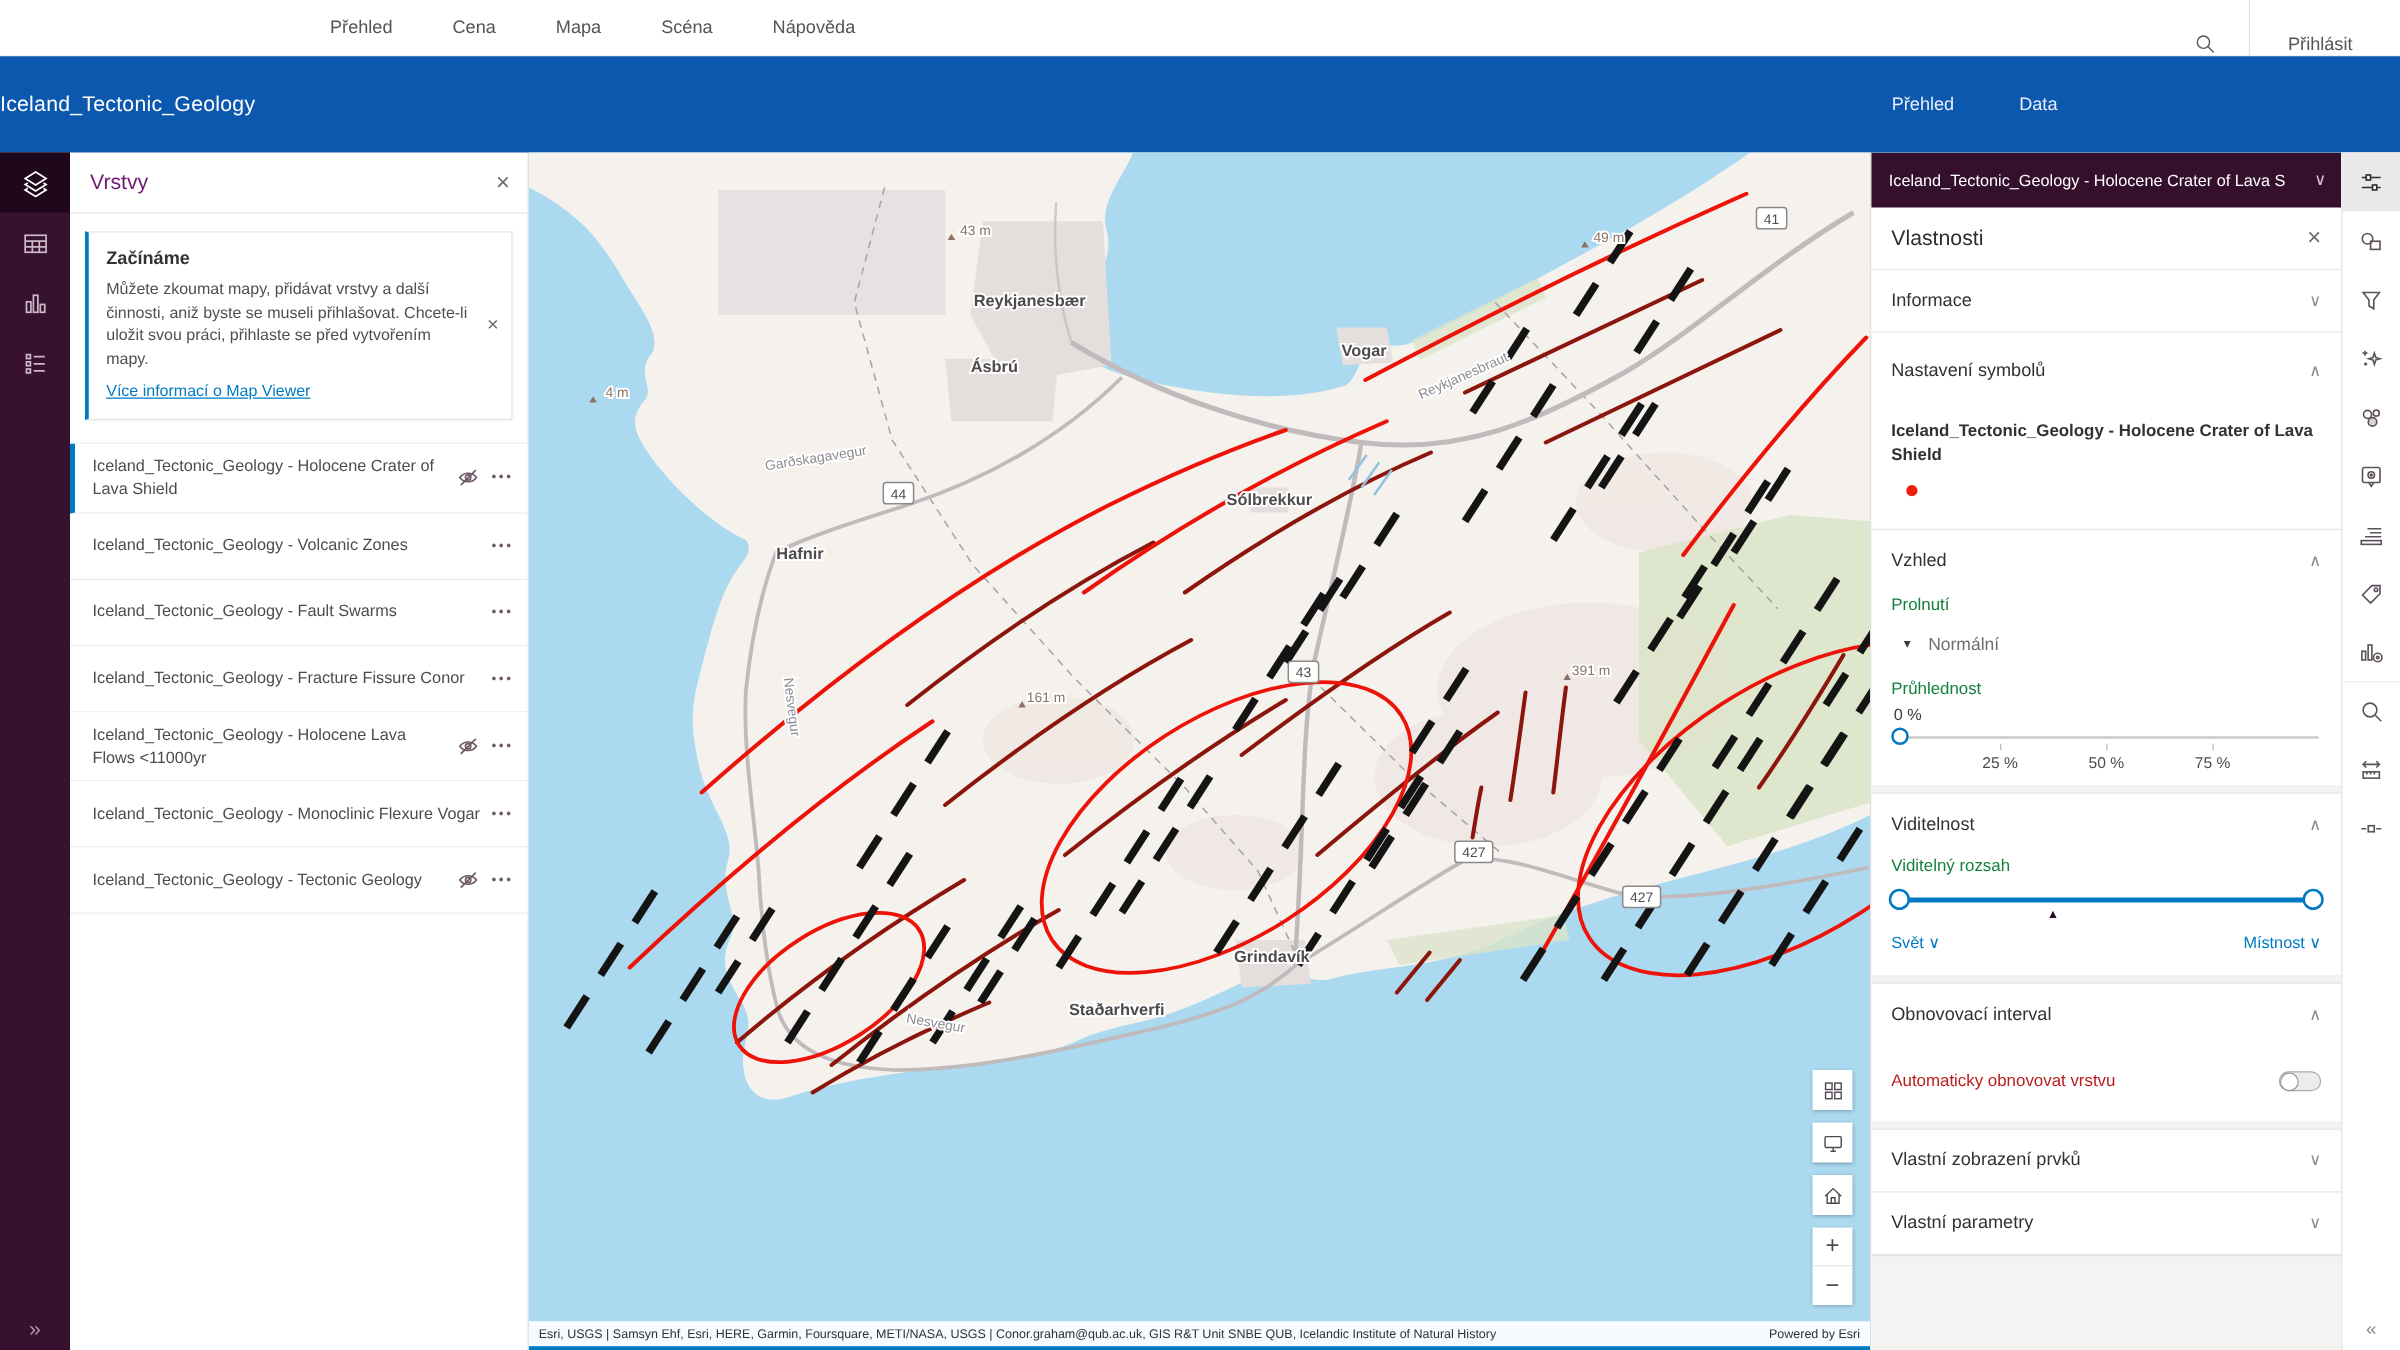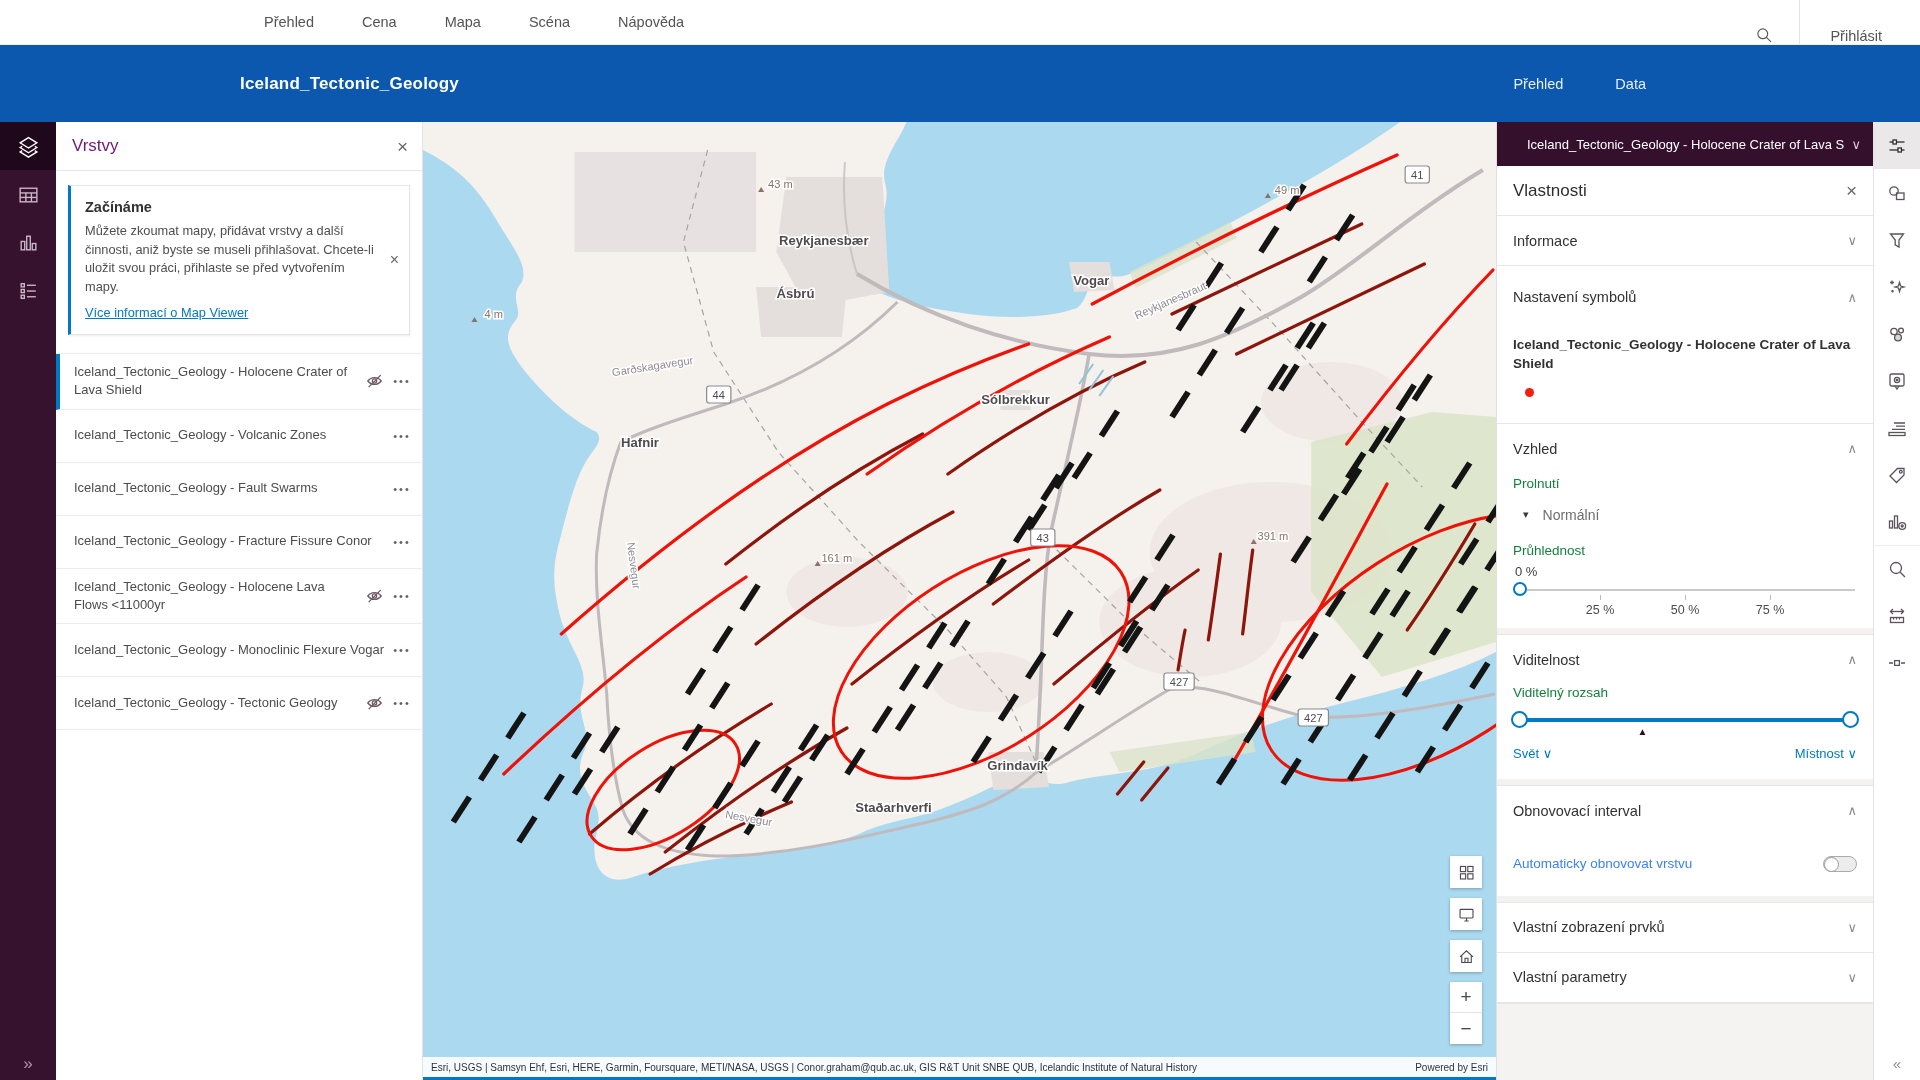--- a/index.html
+++ b/index.html
@@ -10,21 +10,21 @@
   .topnav { height:45px; background:#fff; display:flex; align-items:center; position:relative; border-bottom:1px solid #f0f0f0;}
   .topnav-items { display:flex; gap:0; margin-left:240px; }
   .topnav-items span { font-size:14.5px; color:#545454; padding:0 24px; cursor:pointer; }
   .topnav-right { position:absolute; right:0; top:0; height:100%; display:flex; align-items:flex-end; }
   .search-btn { width:70px; display:flex; justify-content:center; align-items:center; cursor:pointer; color:#595959;}
   .topnav-divider { width:1px; height:45px; background:#e3e3e3; }
   .signin { font-size:14.5px; color:#545454; padding:0 38px 0 30px; cursor:pointer;}
 
   
   .appbar { height:77px; background:#0b58ae; display:flex; align-items:center; color:#fff; position:relative;}
-  .appbar-title { margin-left:240px; font-size:17px; letter-spacing:.2px; font-weight:700;}
+  .appbar-title { font-size:17px; letter-spacing:.2px; font-weight:400;}
   .appbar-tabs { position:absolute; right:248px; top:0; height:100%; display:flex; align-items:stretch;}
   .appbar-tab { display:flex; align-items:center; padding:0 26px; font-size:14.5px; color:#e8eefb; cursor:pointer;}
   .appbar-tab.active { background:#0a3d82; padding:0 32px; }
 
   
   .main { display:flex; height:958px; }
 
   .left-rail { width:56px; background:#36122f; display:flex; flex-direction:column; position:relative;}
   .rail-btn { width:56px; height:48px; display:flex; align-items:center; justify-content:center; color:#cdb9c8; cursor:pointer;}
   .rail-btn.active { background:#20081c; color:#ffffff; }
@@ -53,21 +53,21 @@
   .map-controls { position:absolute; right:14px; bottom:36px; display:flex; flex-direction:column; gap:10px; }
   .mc-btn { width:32px; height:32px; background:#fff; box-shadow:0 1px 3px rgba(0,0,0,.28); display:flex; align-items:center; justify-content:center; color:#4f4650; cursor:pointer;}
   .mc-zoom { width:32px; background:#fff; box-shadow:0 1px 3px rgba(0,0,0,.28); display:flex; flex-direction:column;}
   .mc-zoom div { height:31px; display:flex; align-items:center; justify-content:center; font-size:19px; color:#4f4650; cursor:pointer;}
   .mc-zoom div:first-child { border-bottom:1px solid #e4e4e4;}
   .attrib { position:absolute; left:0; right:0; bottom:3px; height:20px; background:rgba(255,255,255,.88); display:flex; align-items:center; justify-content:space-between; padding:0 8px; font-size:10px; color:#323232;}
   .map-focus-line { position:absolute; left:0; right:0; bottom:0; height:3px; background:#0079c1;}
 
   
   .right-panel { width:377px; background:#fff; border-left:1px solid #e0e0e0; display:flex; flex-direction:column; font-size:14px; overflow:hidden;}
-  .layer-selector { height:44px; background:#35102d; color:#fff; display:flex; align-items:center; justify-content:space-between; padding:0 12px 0 30px; cursor:pointer;}
+  .layer-selector { height:44px; background:#35102d; color:#fff; display:flex; align-items:center; justify-content:space-between; padding:0 12px 0 14px; cursor:pointer;}
   .layer-selector .sel-text { font-size:13px; white-space:nowrap; overflow:hidden; flex:1;}
   .chev { color:#8a8a8a; font-size:13px; }
   .layer-selector .chev { color:#d8c9d4; }
   .rp-row { display:flex; align-items:center; justify-content:space-between; padding:0 16px; border-bottom:1px solid #e6e6e6;}
   .rp-title { height:50px; font-size:17px; color:#2e2e2e;}
   .rp-section-head { height:50px; font-size:14.5px; color:#323232; cursor:pointer;}
   .rp-gap { height:7px; background:#f3f2f1; border-bottom:1px solid #e6e6e6;}
   .sym-block { padding:14px 16px 26px 16px; border-bottom:1px solid #e6e6e6;}
   .sym-name { font-weight:bold; font-size:13.5px; color:#323232; line-height:1.4; margin-bottom:14px;}
   .sym-dot { width:9px; height:9px; border-radius:50%; background:#f21d0d; margin-left:12px;}
@@ -80,21 +80,21 @@
   .sl-handle { position:absolute; top:-7px; width:14px; height:14px; border-radius:50%; background:#fff; border:2px solid #007ac2;}
   .sl-tick { position:absolute; top:6px; width:1px; height:5px; background:#bbb;}
   .sl-ticklabel { position:absolute; top:14px; transform:translateX(-50%); font-size:12.5px; color:#4c4c4c;}
   .range-zone { margin:10px 18px 0 18px; position:relative; height:34px;}
   .rg-track { position:absolute; left:0; right:0; top:8px; height:4px; background:#007ac2; border-radius:2px;}
   .rg-handle { position:absolute; top:1px; width:17px; height:17px; border-radius:50%; background:#fff; border:2.5px solid #007ac2;}
   .rg-marker { position:absolute; top:16px; font-size:10px; color:#2c0b26;}
   .range-links { display:flex; justify-content:space-between; margin:2px 16px 18px 16px;}
   .range-links span { color:#007ac2; font-size:13px; cursor:pointer;}
   .toggle-row { display:flex; align-items:center; justify-content:space-between; padding:20px 16px 24px 16px;}
-  .toggle-row label { font-size:13.5px; color:#3b82f6;}
+  .toggle-row label { font-size:13.5px; color:#b91c1c;}
   .toggle { width:34px; height:16px; border-radius:9px; background:#ececec; border:1px solid #ababab; position:relative; cursor:pointer;}
   .toggle::after { content:""; position:absolute; left:0px; top:0.5px; width:13px; height:13px; background:#fff; border:1px solid #9a9a9a; border-radius:50%;}
   .rp-bottom-fill { flex:1; background:#f4f3f2; border-top:1px solid #e6e6e6;}
 
   
   .right-rail { width:47px; background:#fff; border-left:1px solid #e4e4e4; display:flex; flex-direction:column; position:relative;}
   .rrail-btn { width:46px; height:47px; display:flex; align-items:center; justify-content:center; color:#5c525c; cursor:pointer;}
   .rrail-btn.active { background:#eae8e9; color:#2d2d2d;}
   .rrail-btn.grp { border-top:1px solid #f0eeee; }
   .rrail-collapse { position:absolute; bottom:8px; width:46px; text-align:center; color:#8a8a8a; font-size:15px; cursor:pointer;}

